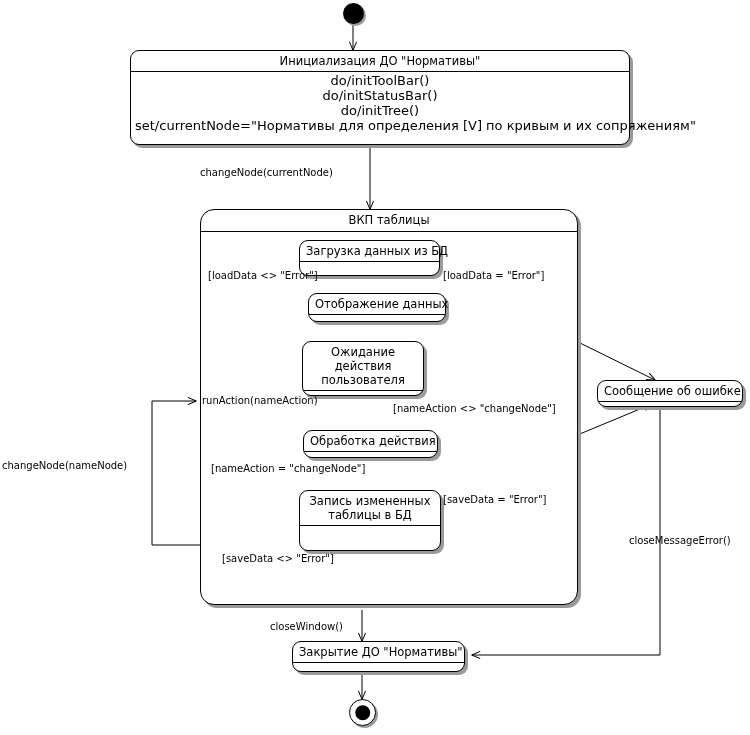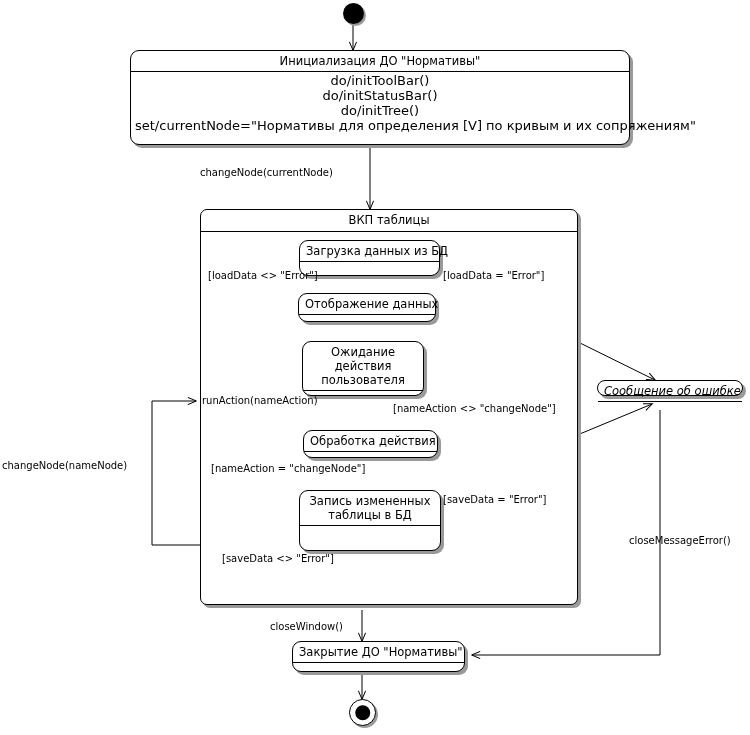--- a/index.html
+++ b/index.html
@@ -66,21 +66,21 @@
     text-align: center;
     padding: 1px 4px;
   }
   .state .compartment .line {
     white-space: nowrap;
   }
   
   .composite {
     background: #ffffff;
     border: 1px solid #000000;
-    border-radius: 7px;
+    border-radius: 14px;
     box-shadow: 3px 3px 0 0 #9a9a9a;
     box-sizing: border-box;
   }
   .composite > .ctitle {
     text-align: center;
     font-size: 11.5px;
     line-height: 14px;
     padding: 3px 0 4px 0;
     border-bottom: 1px solid #000000;
     white-space: nowrap;
@@ -187,21 +187,21 @@
       <div class="line">set/currentNode="Нормативы для определения [V] по кривым и их сопряжениям"</div>
     </div>
   </div>
 
   <div class="state node" style="left:299px; top:240px; width:141px; height:36px;">
     <div class="name">Загрузка данных из БД</div>
     <div class="divider"></div>
     <div class="compartment"></div>
   </div>
 
-  <div class="state node" style="left:298px; top:293px; width:138px; height:29px;">
+  <div class="state node" style="left:308px; top:293px; width:138px; height:29px;">
     <div class="name">Отображение данных</div>
     <div class="divider"></div>
     <div class="compartment"></div>
   </div>
 
   <div class="state node" style="left:302px; top:341px; width:122px; height:55px;">
     <div class="name multi">
       <div>Ожидание действия</div>
       <div>пользователя</div>
     </div>
@@ -217,21 +217,21 @@
 
   <div class="state node" style="left:299px; top:490px; width:142px; height:61px;">
     <div class="name multi">
       <div>Запись измененных</div>
       <div>таблицы в БД</div>
     </div>
     <div class="divider"></div>
     <div class="compartment"></div>
   </div>
 
-  <div class="state node" style="left:597px; top:380px; width:146px; height:16px;font-style:italic;">
+  <div class="state node" style="left:597px; top:380px; width:146px; height:27px;">
     <div class="name">Сообщение об ошибке</div>
     <div class="divider"></div>
     <div class="compartment"></div>
   </div>
 
   <div class="state node" style="left:292px; top:641px; width:173px; height:31px;">
     <div class="name">Закрытие ДО "Нормативы"</div>
     <div class="divider"></div>
     <div class="compartment"></div>
   </div>

